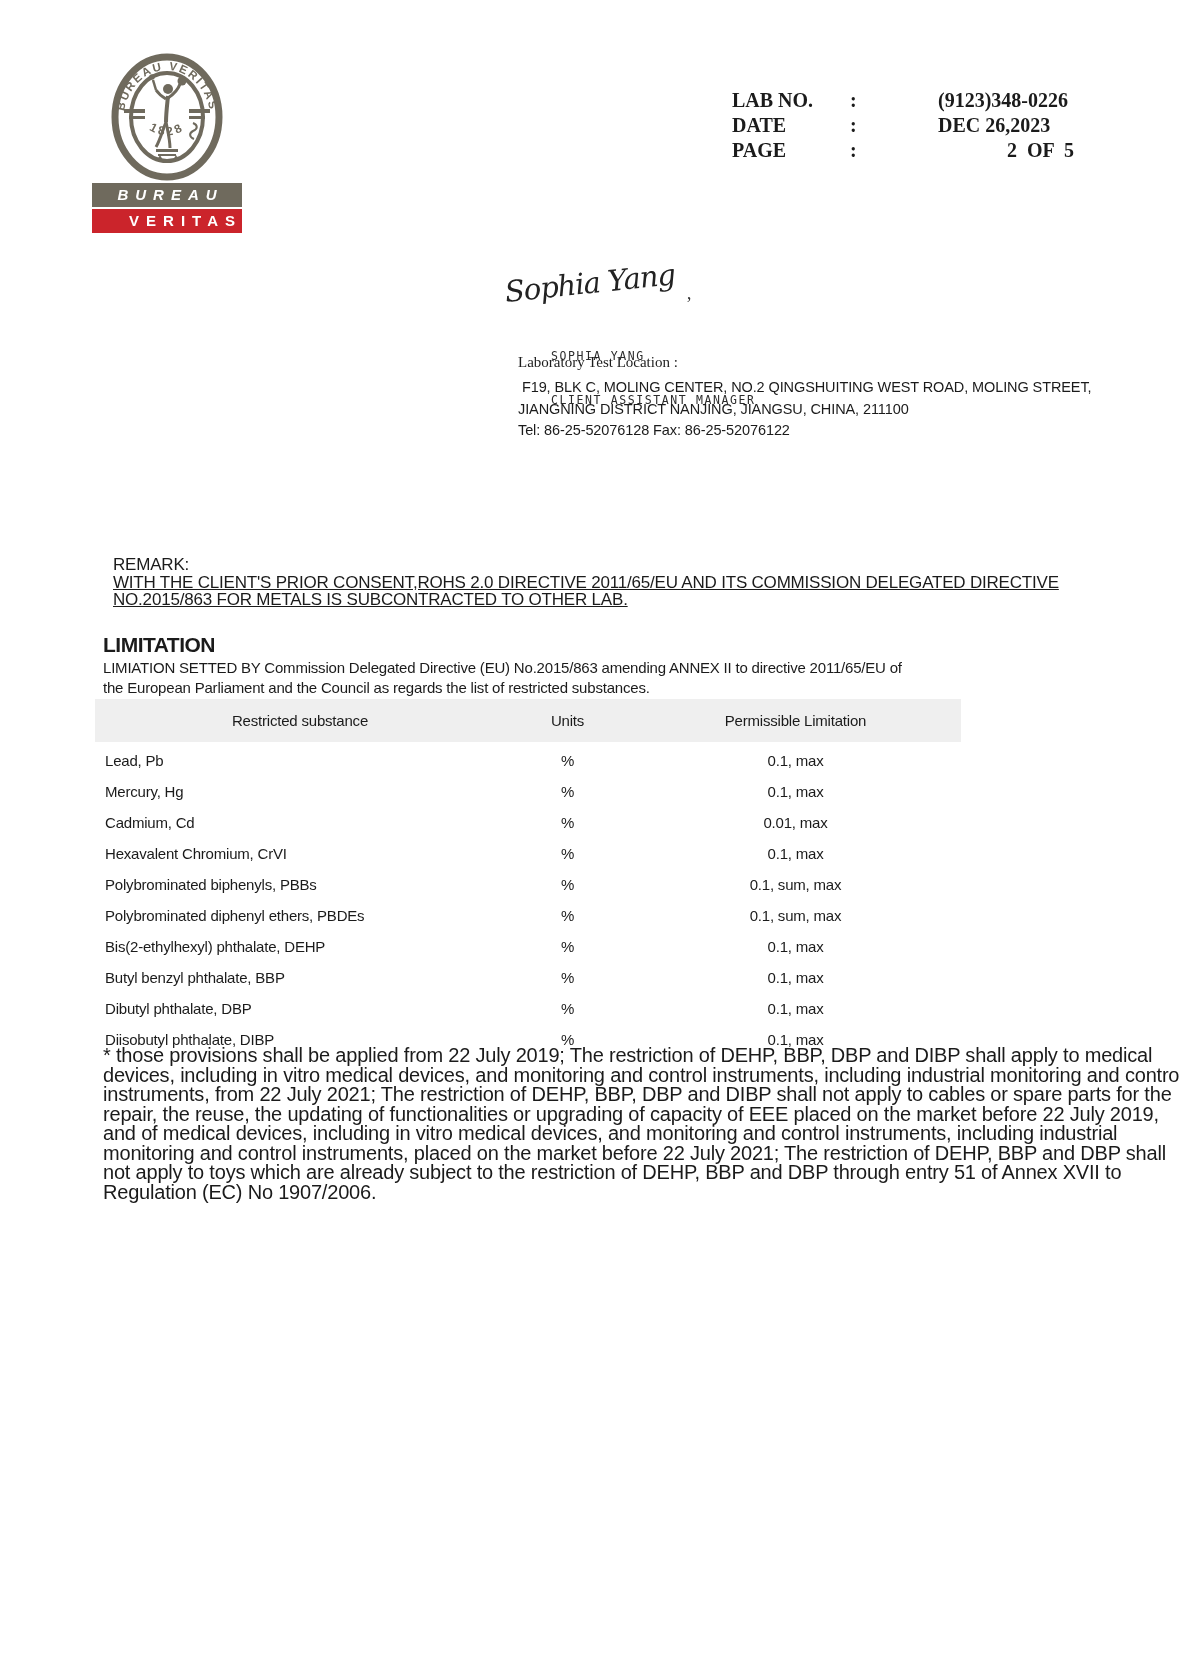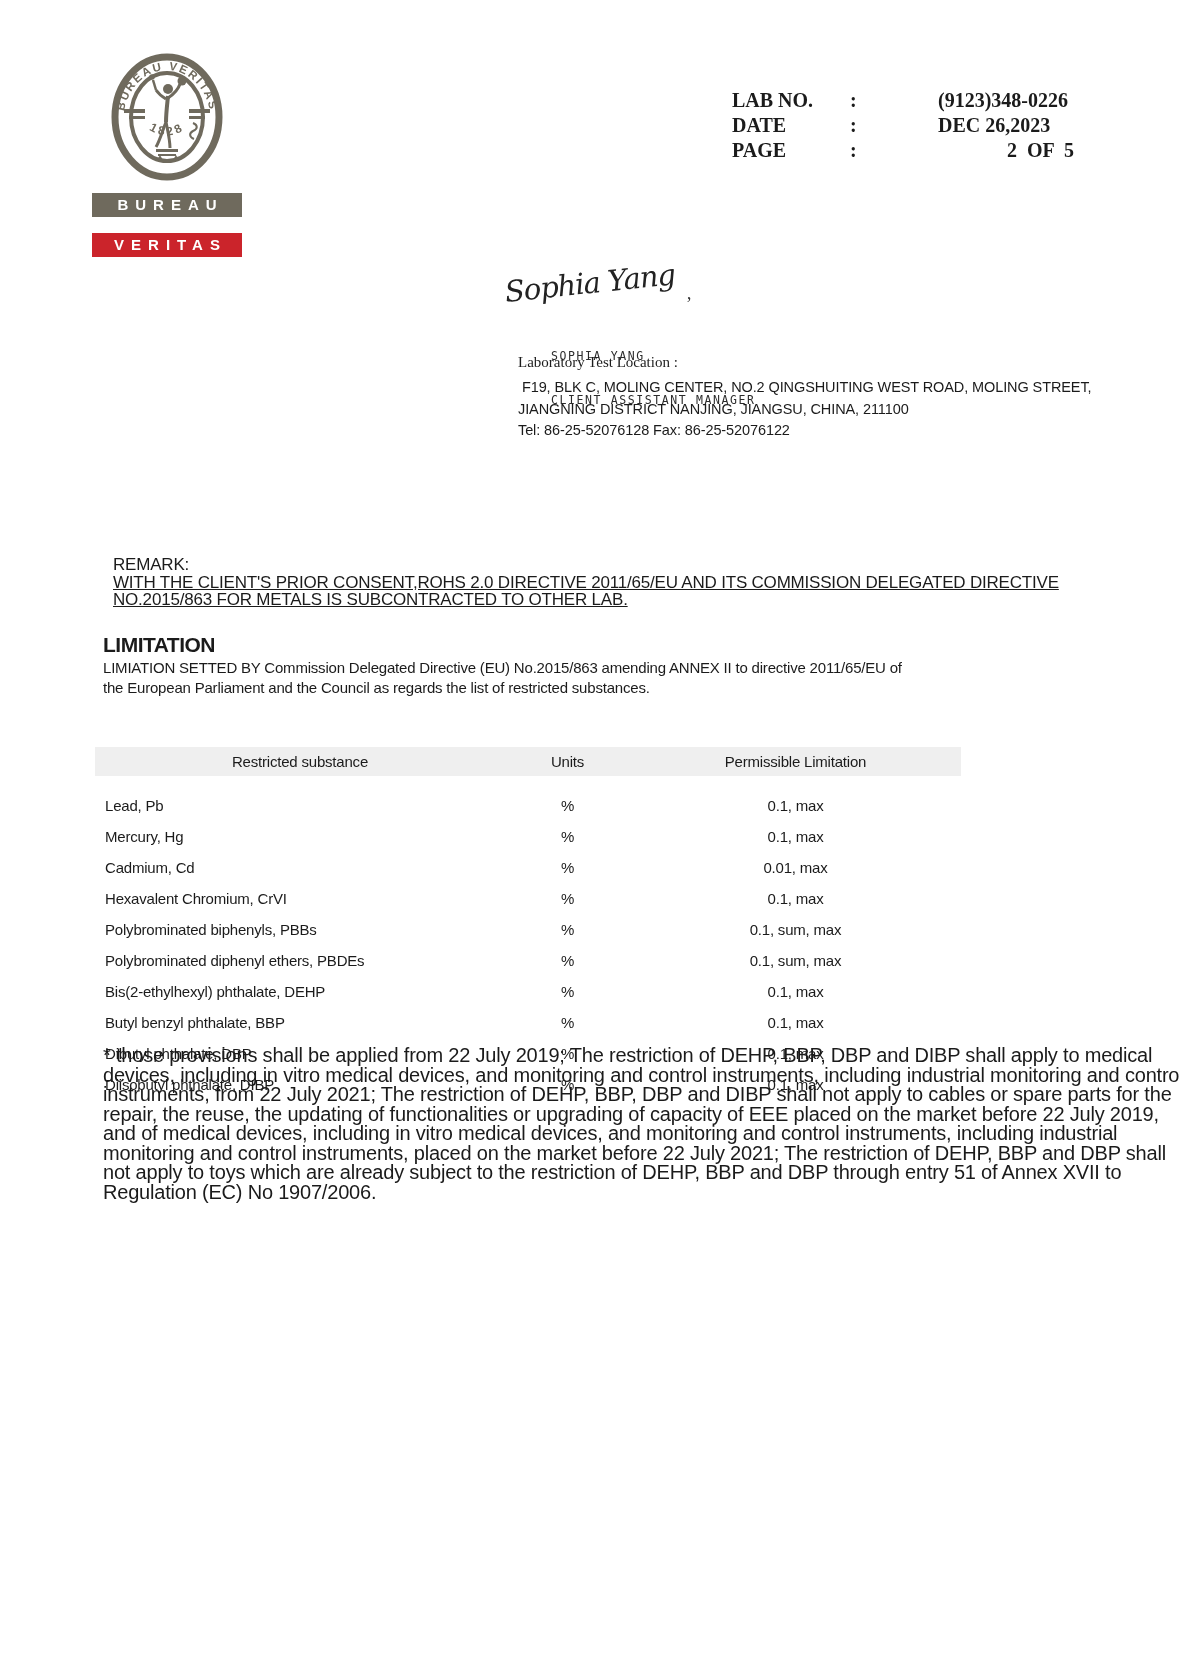--- a/index.html
+++ b/index.html
@@ -10,22 +10,22 @@
   .abs { position:absolute; }
 
   
   .logo { left:92px; top:52px; width:150px; }
   .seal { display:block; margin:0 auto; }
   .logo-bar {
     height:24px; line-height:24px; text-align:center; color:#ffffff;
     font-weight:bold; font-size:15px; letter-spacing:7px; text-indent:7px;
     font-family:"Liberation Sans", sans-serif;
   }
-  .logo-bar.top { margin-top:11px; }
-  .logo-bar.bottom { margin-top:16px; }
+  .logo-bar.top { margin-top:1px;font-style:italic; }
+  .logo-bar.bottom { margin-top:2px;text-align:right; }
 
   
   .lab-info { left:732px; top:88px; font-family:"Liberation Serif", serif; font-weight:bold; font-size:20px; }
   .lab-row { display:grid; grid-template-columns:118px 88px 136px; line-height:25px; }
   .lab-val { white-space:pre; }
   .lab-val.right { text-align:right; }
 
   
   .sig-svg { left:496px; top:256px; }
   .sig-flourish { left:686px; top:294px; font-family:"Liberation Serif", serif; font-size:18px; color:#333; }
@@ -42,23 +42,23 @@
   
   .remark { left:113px; top:556px; font-size:17px; line-height:17.5px; letter-spacing:-0.2px; }
   .remark-lines { white-space:pre;text-decoration:underline; }
 
   
   .limit-heading { left:103px; top:633px; font-size:21px; font-weight:bold; letter-spacing:-0.5px; }
   .limit-intro { left:103px; top:658px; font-size:15px; line-height:19.5px; letter-spacing:-0.2px; white-space:pre; }
 
   
   .rtable { left:95px; top:699px; width:866px; font-size:15px; letter-spacing:-0.2px; }
-  .thead { display:grid; grid-template-columns:410px 125px 331px; height:29px; align-items:center;margin-top:48px; }
+  .thead { display:grid; grid-template-columns:410px 125px 331px; height:43px; align-items:center; }
   .th { text-align:center; }
-  .tbody { padding-top:14px; }
+  .tbody { padding-top:3px; }
   .tr { display:grid; grid-template-columns:410px 125px 331px; height:31px; align-items:center; }
   .td.c1 { padding-left:10px; text-align:left; }
   .td.c2, .td.c3 { text-align:center; }
 
   
   .footnote { left:103px; top:1046px; font-size:20px; line-height:19.5px; letter-spacing:-0.2px; white-space:pre; }
 
   
   .continued { left:0; top:1218px; width:1179px; text-align:center; font-size:16.5px; font-weight:bold; letter-spacing:0.2px; }
 </style>

